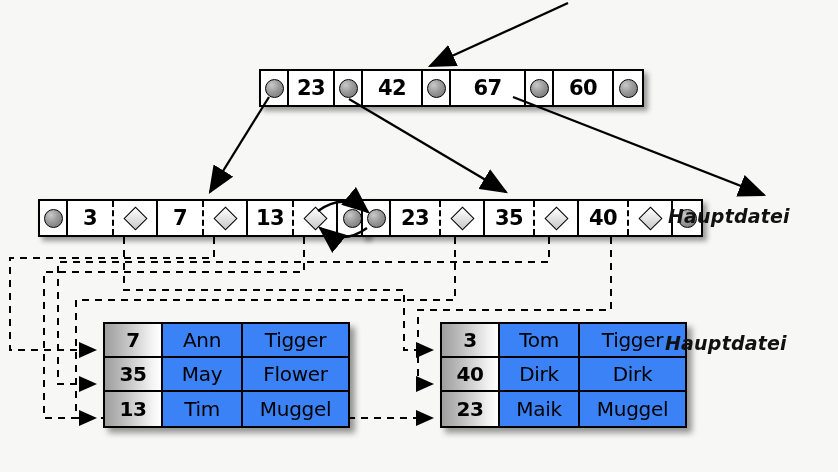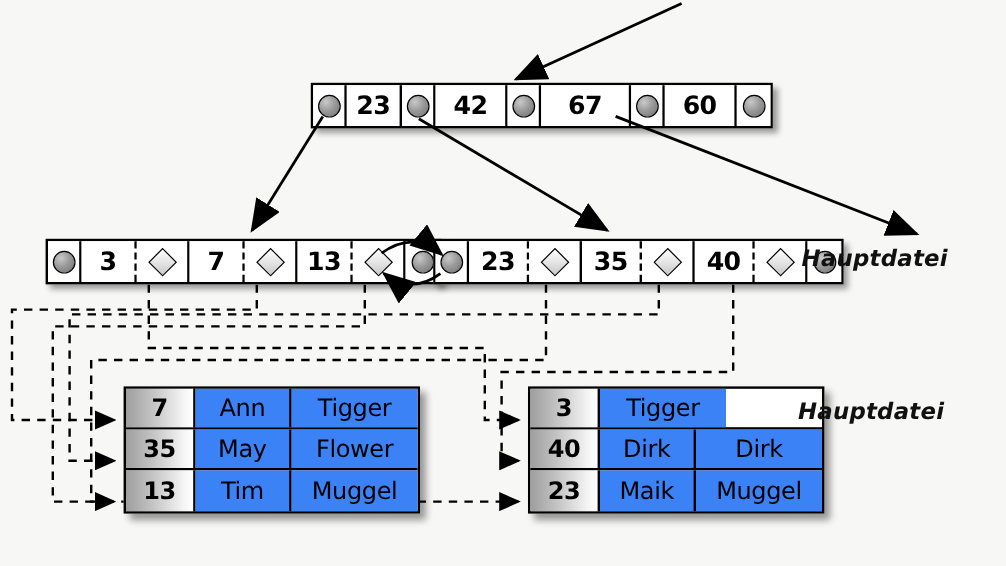--- a/index.html
+++ b/index.html
@@ -239,20 +239,21 @@
     <div class="trow">
       <div class="tcell keycol">13</div>
       <div class="tcell c2">Tim</div>
       <div class="tcell c3">Muggel</div>
     </div>
   </div>
 
   <div class="table" style="left:440px; top:322px;">
     <div class="trow">
       <div class="tcell keycol">3</div>
+      <div class="tcell c2">Tom</div>
       <div class="tcell c3">Tigger</div>
     </div>
     <div class="trow">
       <div class="tcell keycol">40</div>
       <div class="tcell c2">Dirk</div>
       <div class="tcell c3">Dirk</div>
     </div>
     <div class="trow">
       <div class="tcell keycol">23</div>
       <div class="tcell c2">Maik</div>

